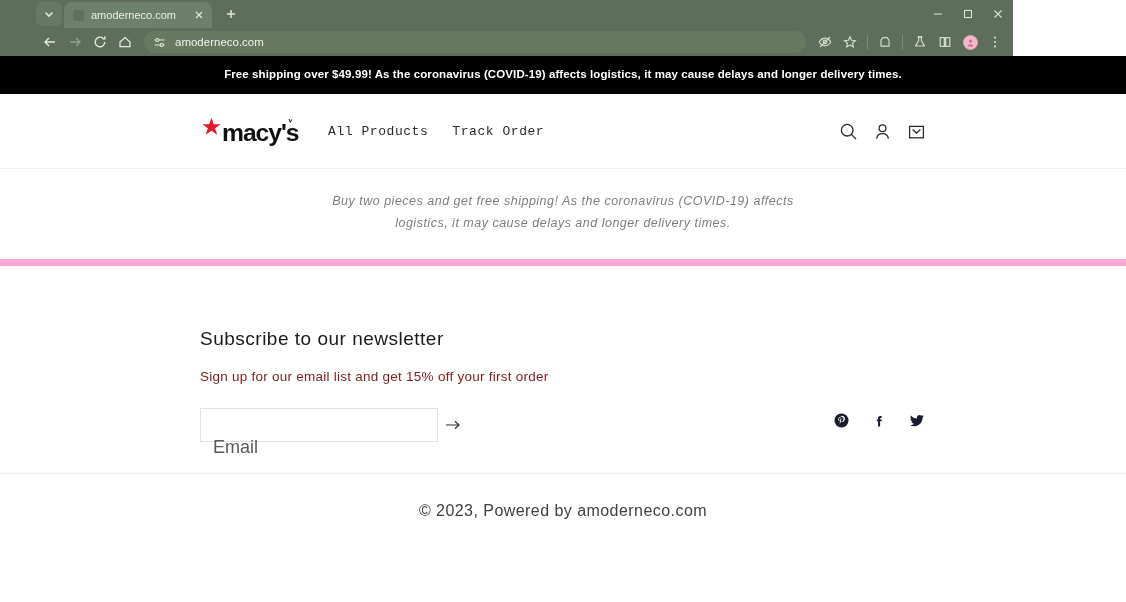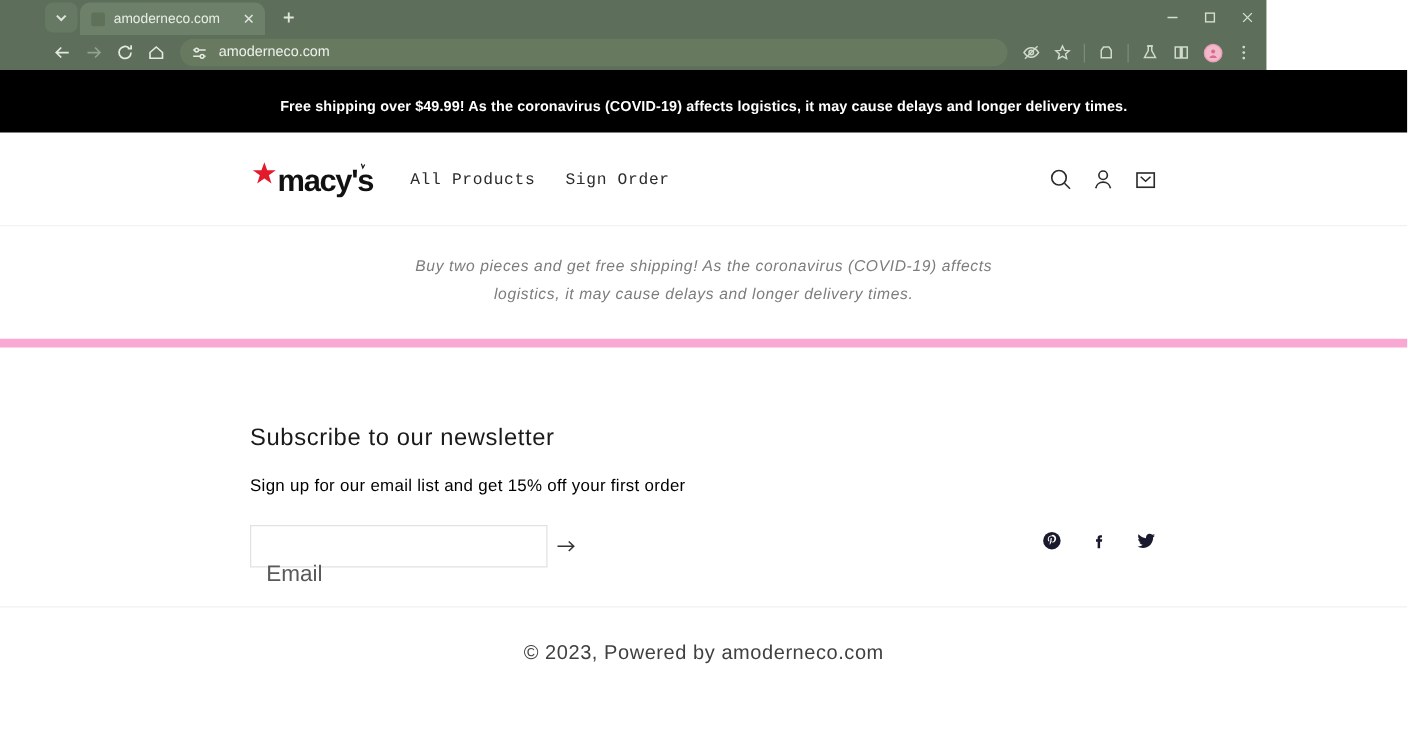--- a/index.html
+++ b/index.html
@@ -85,21 +85,21 @@
   .avatar-pink svg { width: 9px; height: 9px; }
 
   
   .page { width: 1126px; height: 518px; background: #ffffff; overflow: hidden; }
 
   .announce-bar {
     background: #000000; color: #ffffff;
     padding: 12px 0 14px;
     text-align: center;
   }
-  .announce-text { font-size: 11.5px; font-weight: bold; letter-spacing: 0.1px; margin-top: 12px; }
+  .announce-text { font-size: 11.5px; font-weight: bold; letter-spacing: 0.1px; }
   .currency-wrap { margin-top: 9px; display: flex; justify-content: center; }
   .currency-select {
     background: #ffffff; border: 1px solid #d8d8d8;
     height: 26px; width: 82px;
     display: flex; align-items: center; justify-content: center; gap: 6px;
   }
   .eu-flag {
     width: 15px; height: 11px; background: #16339b;
     display: flex; align-items: center; justify-content: center;
     flex: none;
@@ -135,21 +135,21 @@
 
   .newsletter {
     padding: 62px 200px 0;
     display: flex; align-items: flex-start;
   }
   .nl-left { flex: 1; }
   .nl-title {
     font-size: 19px; color: #1a1a1a; font-weight: normal;
     letter-spacing: 0.5px; margin-bottom: 19px;
   }
-  .nl-sub { font-size: 13.5px; color: #000000; letter-spacing: 0.25px; }
+  .nl-sub { font-size: 13.5px; color: #7f1d1d; letter-spacing: 0.25px; }
   .nl-form {
     margin-top: 24px; width: 238px; height: 34px;
     border: 1px solid #e2e2e4; display: flex; align-items: center;
     padding: 0 12px;
   }
   .nl-input {
     flex: 1; border: none; outline: none; background: transparent;
     font-size: 18px; font-family: "Liberation Sans", sans-serif;
     color: #333;
     margin-top: 46px;
@@ -309,21 +309,21 @@
   <div class="site-header">
     <div class="logo">
       <svg viewBox="0 0 118 34">
         <path d="M13 2 L15.6 9.3 L23.4 9.3 L17.1 13.9 L19.5 21.3 L13 16.8 L6.5 21.3 L8.9 13.9 L2.6 9.3 L10.4 9.3 Z" fill="#e21a2c"></path>
         <text x="25" y="28" font-family="'Liberation Sans', sans-serif" font-size="28" font-weight="600" fill="#111" letter-spacing="-1.2">macy's</text>
         <path d="M101 3.4 L102.3 7.2 L104 4" stroke="#111" stroke-width="1.1" fill="none"></path>
       </svg>
     </div>
     <div class="nav-links">
       <a class="nav-link" href="#">All Products</a>
-      <a class="nav-link" href="#">Sign Order</a>
+      <a class="nav-link" href="#">Track Order</a>
     </div>
     <div class="header-icons">
       <span class="hicon">
         <svg viewBox="0 0 19 19" stroke="#2b2b2b" stroke-width="1.3" fill="none">
           <circle cx="8.2" cy="8.2" r="5.8"></circle>
             <path d="M12.6 12.6 L17 17"></path>
         </svg>
       </span>
       <span class="hicon">
         <svg viewBox="0 0 19 19" stroke="#2b2b2b" stroke-width="1.3" fill="none">

